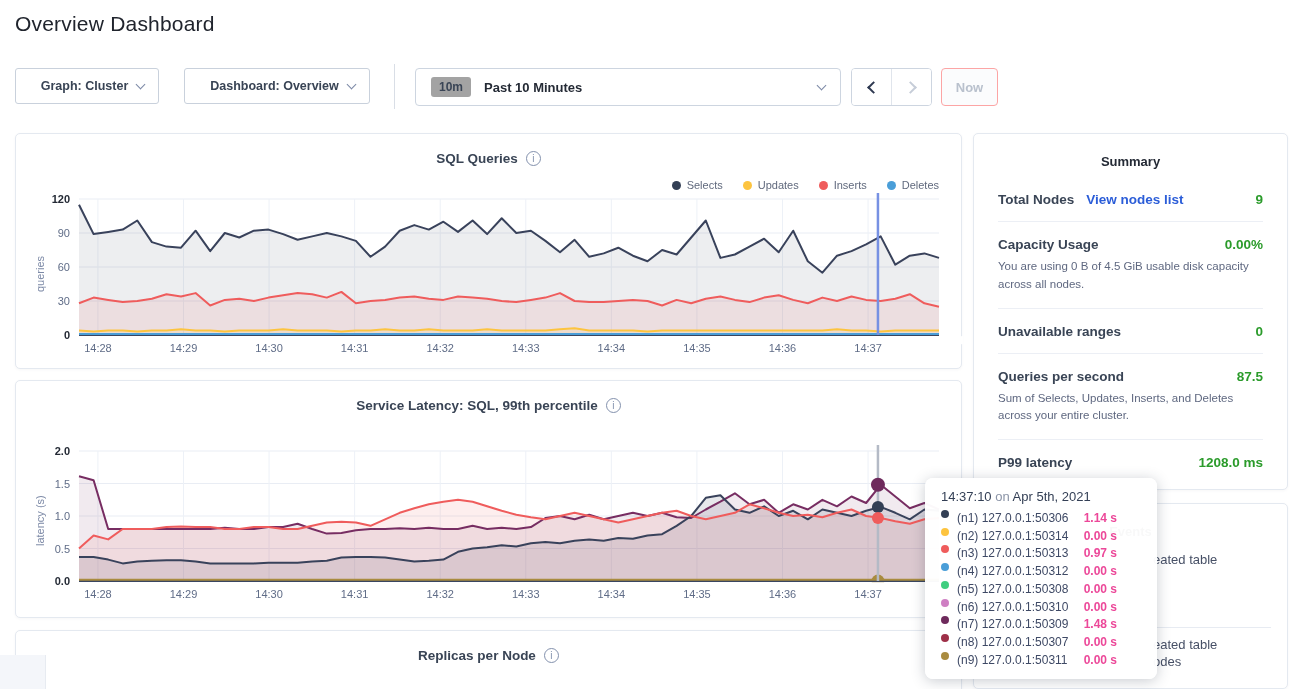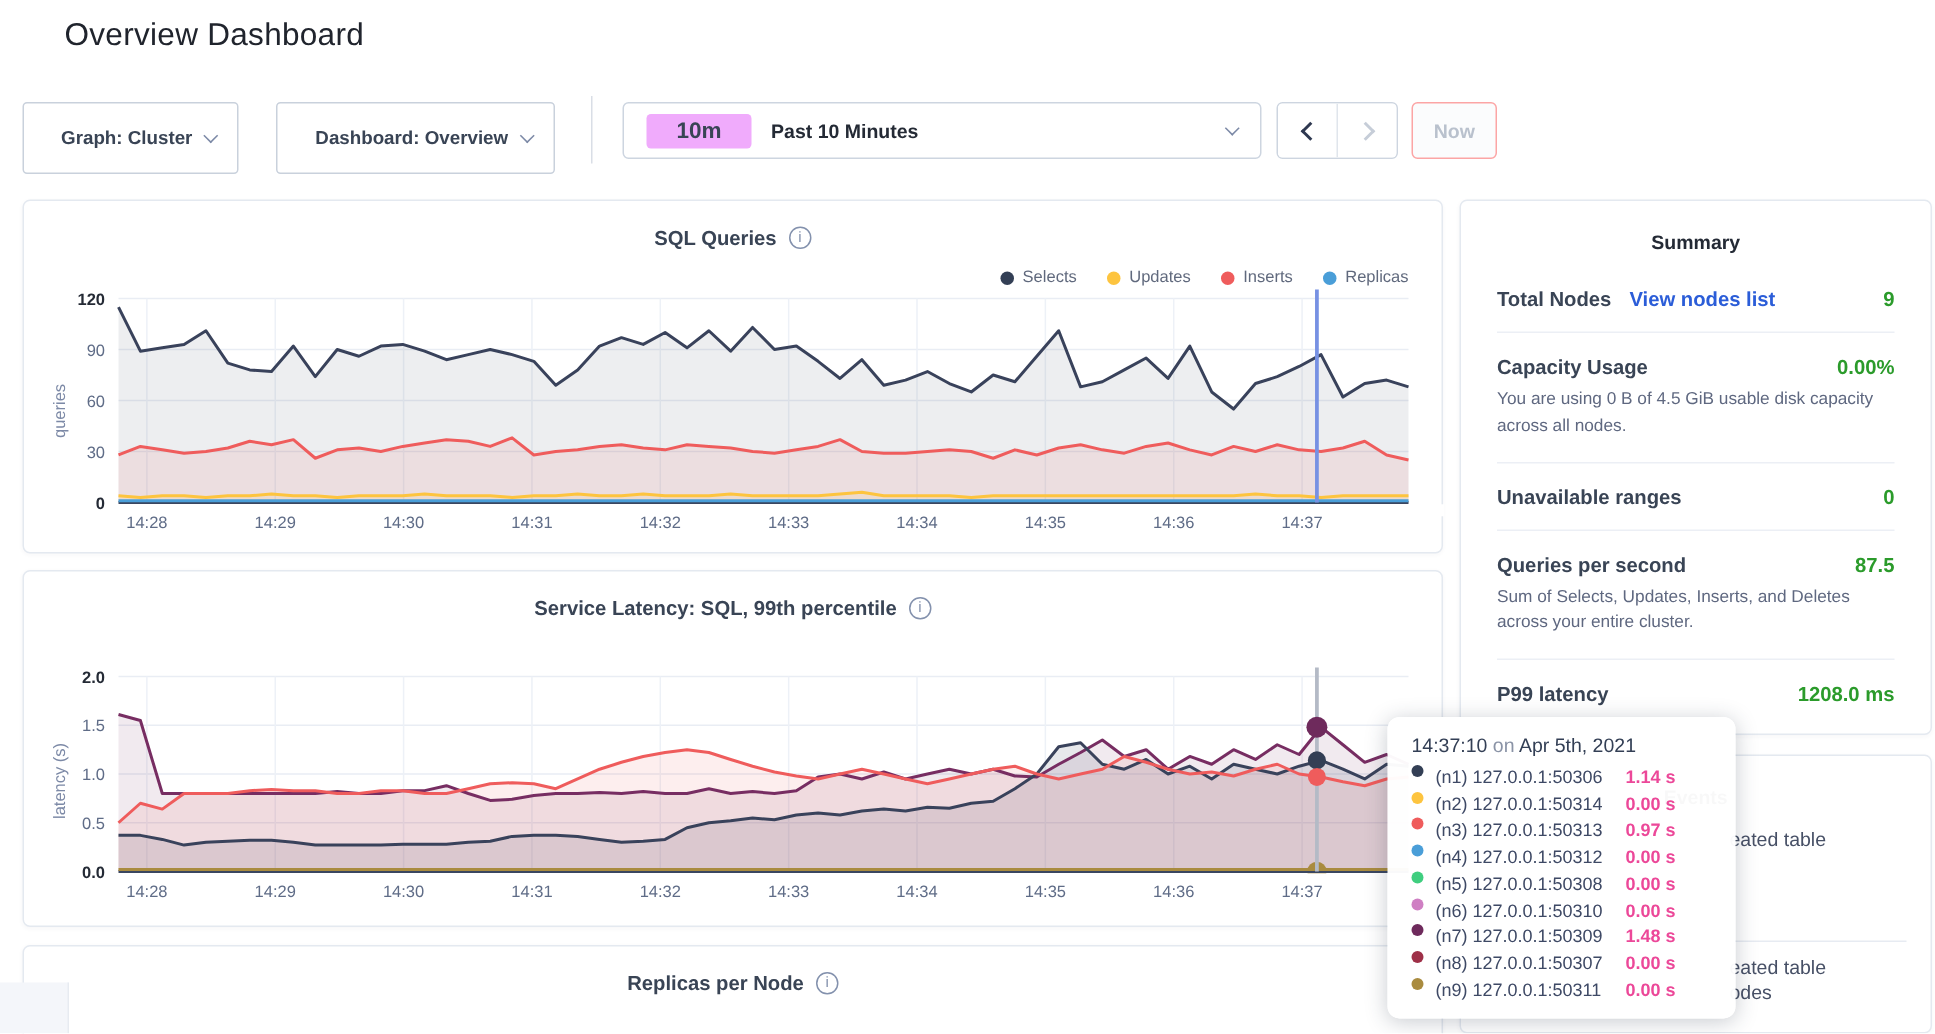--- a/index.html
+++ b/index.html
@@ -1,30 +1,30 @@
 <!DOCTYPE html>
 <html><head>
 <meta charset="utf-8">
 <style>
   * { margin:0; padding:0; box-sizing:border-box; }
   body { background:#fff; font-family:"Liberation Sans", sans-serif; }
   .stage { position:relative; width:1290px; height:689px; overflow:hidden; background:#fff; }
 
-  .page-title { position:absolute; left:15px; top:12px; font-size:21px; font-weight:500; color:#20242d; letter-spacing:.2px;margin-left:28px; }
-
-  
-  .ctrl-btn { position:absolute; top:68px; height:48px; display:flex; align-items:center; justify-content:center; gap:9px;
+  .page-title { position:absolute; left:15px; top:12px; font-size:21px; font-weight:500; color:#20242d; letter-spacing:.2px; }
+
+  
+  .ctrl-btn { position:absolute; top:68px; height:36px; display:flex; align-items:center; justify-content:center; gap:9px;
     background:#fff; border:1px solid #c9d1dc; border-radius:3px; font-size:12.5px; font-weight:bold; color:#394455; cursor:pointer;padding-left:11px; }
   .dd1 { left:15px; width:144px; }
   .dd2 { left:184px; width:186px; }
   .chev-down { width:7px; height:7px; border-left:1.5px solid #7c89a6; border-bottom:1.5px solid #7c89a6; transform:rotate(-45deg); margin-top:-4px; }
   .ctrl-divider { position:absolute; left:394px; top:64px; height:45px; width:1px; background:#d9dee6; }
   .timepicker { position:absolute; left:415px; top:68px; width:426px; height:38px; background:#fff; border:1px solid #cdd5e0;
     border-radius:4px; display:flex; align-items:center; padding:0 15px; gap:13px; cursor:pointer; }
-  .time-badge { background:#f0abfc; border-radius:3px; font-size:15px; font-weight:bold; color:#394455; padding:3px 20px; }
+  .time-badge { background:#a3a3a3; border-radius:3px; font-size:12px; font-weight:bold; color:#394455; padding:3px 8px; }
   .time-label { font-size:13px; font-weight:bold; color:#242a35; }
   .timepicker .chev-down { margin-left:auto; }
   .arrow-group { position:absolute; left:851px; top:68px; width:81px; height:38px; border:1px solid #cdd5e0; border-radius:4px;
     background:#fff; display:flex; overflow:hidden; }
   .arrow-btn { flex:1; display:flex; align-items:center; justify-content:center; background:#fff; border:none; cursor:pointer; }
   .arrow-btn:first-child { border-right:1px solid #e0e5ec; }
   .chev-l { width:9px; height:9px; border-left:2.5px solid #2e3850; border-bottom:2.5px solid #2e3850; transform:rotate(45deg); margin-left:3px; }
   .chev-r { width:9px; height:9px; border-left:2.5px solid #c6cdd8; border-bottom:2.5px solid #c6cdd8; transform:rotate(225deg); margin-right:3px; }
   .now-btn { position:absolute; left:941px; top:68px; width:57px; height:38px; background:#fbfcfd; border:1px solid #fca5a5;
     border-radius:4px; font-size:13px; font-weight:bold; color:#b9c1cd; font-family:"Liberation Sans",sans-serif; }
@@ -127,21 +127,21 @@
         <div class="legend-item">
           <span class="legend-dot" style="background: rgb(253, 196, 63);"></span>
           <span>Updates</span>
         </div>
         <div class="legend-item">
           <span class="legend-dot" style="background: rgb(239, 92, 92);"></span>
           <span>Inserts</span>
         </div>
         <div class="legend-item">
           <span class="legend-dot" style="background: rgb(74, 158, 216);"></span>
-          <span>Replicas</span>
+          <span>Deletes</span>
         </div>
       </div>
     <span class="y-axis-label">queries</span>
     <svg class="chart svg-sql" viewBox="0 0 947 182">
         <line x1="63" y1="115" x2="923" y2="115" stroke="#e9edf4" stroke-width="1"></line>
         <line x1="63" y1="81" x2="923" y2="81" stroke="#e9edf4" stroke-width="1"></line>
         <line x1="63" y1="47" x2="923" y2="47" stroke="#e9edf4" stroke-width="1"></line>
         <line x1="63" y1="13" x2="923" y2="13" stroke="#e9edf4" stroke-width="1"></line>
         <line x1="81.92" y1="13" x2="81.92" y2="149" stroke="#edf1f7" stroke-width="1"></line>
         <line x1="167.49" y1="13" x2="167.49" y2="149" stroke="#edf1f7" stroke-width="1"></line>

